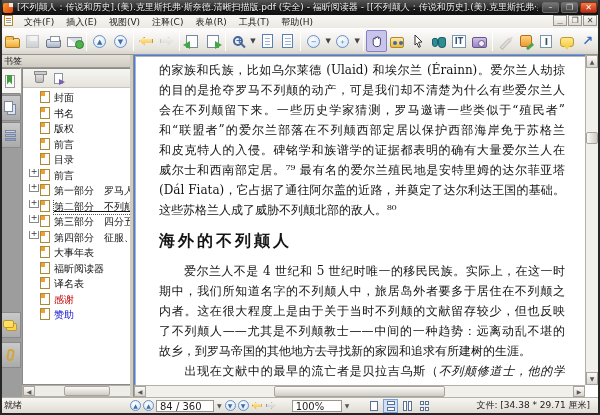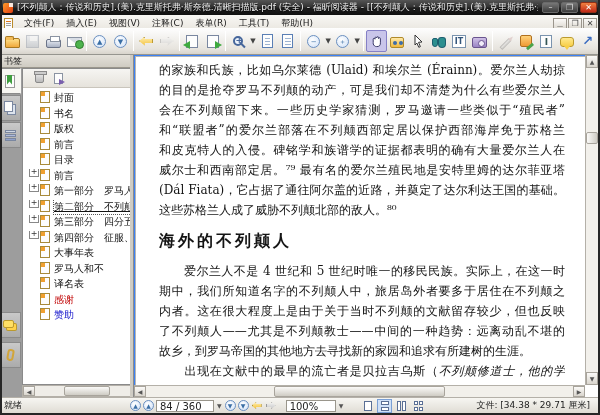--- a/index.html
+++ b/index.html
@@ -17,21 +17,21 @@
   .app-ic::after { content:""; position:absolute; right:0; top:0; width:4px; height:4px; background:#fff; opacity:.85; }
   .title-text { flex:1; font-size:9px; white-space:nowrap; overflow:hidden; text-shadow:0 1px 1px #000; }
   .cap-btns { display:flex; gap:2px; margin-left:4px; }
   .cap { width:17px; height:11px; border:1px solid #6a6a6a; border-radius:2px;
     background:linear-gradient(#777,#3c3c3c); color:#ddd; font-size:8px; line-height:9px; text-align:center; }
   .cap.close { background:linear-gradient(#f08040,#c02818); border-color:#903018; color:#fff; }
 
   
   .menubar { position:absolute; left:0; top:15px; width:600px; height:17px;
     background:linear-gradient(#f8f7f4,#e9e6df); border-bottom:1px solid #b9b4aa;
-    display:flex; align-items:center; font-size:9px; color:#222; }
+    display:flex; font-size:9px; color:#222; }
   .doc-ic { width:9px; height:11px; background:#fdfdfd; border:1px solid #b98a2a; margin:0 5px 0 4px; position:relative; }
   .doc-ic::after { content:""; position:absolute; left:1px; top:2px; width:5px; height:1px; background:#e07820; box-shadow:0 2px 0 #a0a0a0,0 4px 0 #a0a0a0; }
   .menu-item { padding:1px 6px; cursor:default; }
   .mdi-btns { margin-left:auto; display:flex; gap:1px; padding-right:3px; }
   .mdi { width:14px; height:11px; border:1px solid #9a958c; background:linear-gradient(#fbfaf8,#dedad2);
     font-size:8px; line-height:9px; text-align:center; color:#444; }
 
   
   .toolbar { position:absolute; left:0; top:28px; width:600px; height:27px;
     background:linear-gradient(#fefefe,#e7e4de 80%,#d8d4cc); border-bottom:1px solid #96958f;
@@ -363,21 +363,21 @@
             <span class="bk-lb">第四部分　征服、生存</span>
           </div>
           <div class="bk-row">
             <span class="bk-exp"></span>
             <span class="bk-ic"></span>
             <span class="bk-lb">大事年表</span>
           </div>
           <div class="bk-row">
             <span class="bk-exp"></span>
             <span class="bk-ic"></span>
-            <span class="bk-lb">罗马人和不</span>
+            <span class="bk-lb">福昕阅读器</span>
           </div>
           <div class="bk-row">
             <span class="bk-exp"></span>
             <span class="bk-ic"></span>
             <span class="bk-lb">译名表</span>
           </div>
           <div class="bk-row">
             <span class="bk-exp"></span>
             <span class="bk-ic"></span>
             <span class="bk-lb" style="color: rgb(192, 0, 0);">感谢</span>
@@ -442,21 +442,21 @@
   <div class="statusbar">
     <span class="st-status">就绪</span>
     <span class="mini-circ">▲</span>
     <span class="mini-circ">▲</span>
     <span class="st-field" style="width:58px;">84 / 360</span>
     <span class="st-caret">▼</span>
     <span class="mini-circ">▼</span>
     <span class="mini-circ">▼</span>
     <span class="mini-arr-l"></span>
     <span class="mini-arr-r"></span>
-    <span class="st-field" style="width:50px;margin-left:8px;">100%</span>
+    <span class="st-field" style="width:50px;margin-left:14px;">100%</span>
     <span class="st-caret">▼</span>
     <span style="width:14px;"></span>
     <span class="lay-btn">
         <span class="lay-pg"></span>
       </span>
     <span class="lay-btn active">
         <span class="lay-pg cont"></span>
       </span>
     <span class="lay-btn">
         <span class="lay-pg face"></span>

